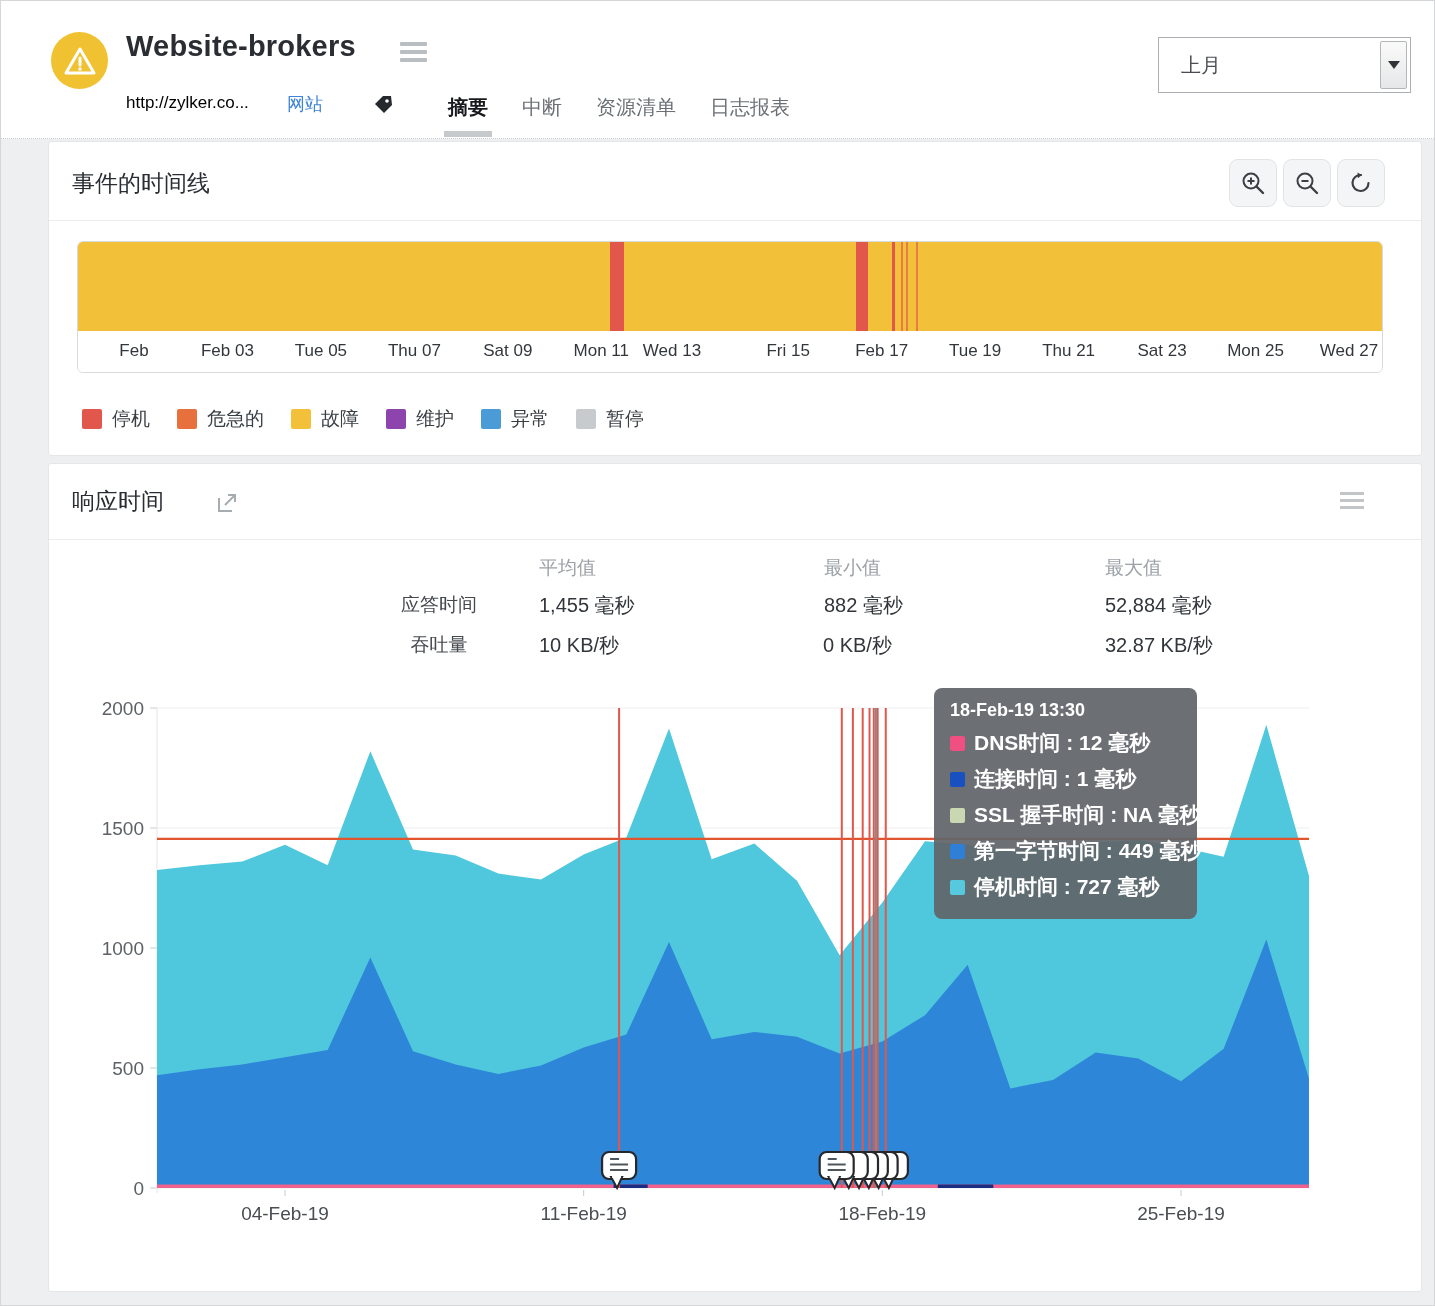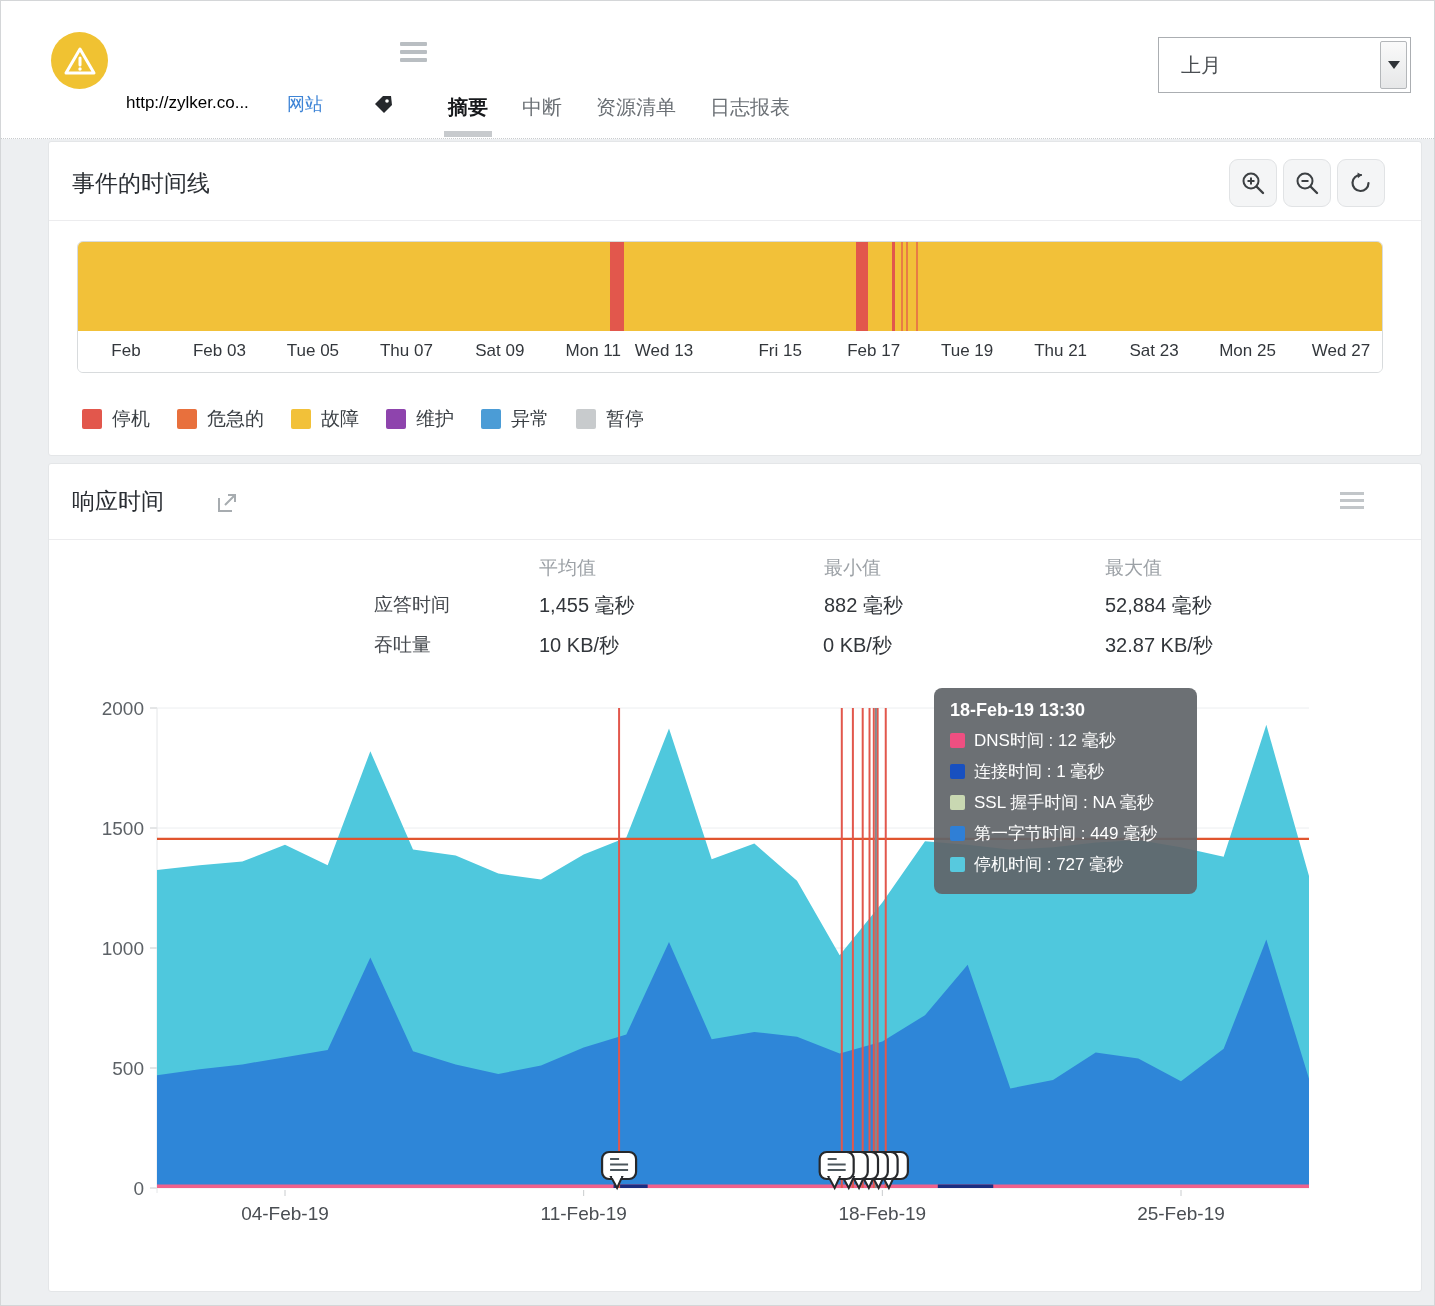--- a/index.html
+++ b/index.html
@@ -30,58 +30,59 @@
   .card-title { position:absolute; left:23px; font-size:23px; color:#2a2e33; font-weight:500; }
   .h-divider { position:absolute; left:0; right:0; height:1px; background:#ececee; }
 
   
   .zoom-btn { position:absolute; top:17px; width:48px; height:48px; border-radius:9px; background:#f4f5f6; border:1px solid #e1e3e5; display:flex; align-items:center; justify-content:center; cursor:pointer; }
   .tl-box { position:absolute; left:28px; top:99px; width:1306px; height:132px; border:1px solid #d8dbdd; border-radius:6px; overflow:hidden; }
   .tl-bar { position:absolute; left:0; top:0; right:0; height:89px; }
   .tl-outage { position:absolute; top:0; bottom:0; }
   .tl-outage.dotted { opacity:.65; background-image:repeating-linear-gradient(0deg, rgba(255,255,255,.45) 0 2px, transparent 2px 4px); }
   .tl-axis { position:absolute; left:0; top:89px; right:0; bottom:0; background:#fff; }
-  .tl-axis span { position:absolute; top:10px; transform:translateX(-50%); font-size:17px; color:#33373c; white-space:nowrap; }
+  .tl-axis span { position:absolute; top:10px; transform:translateX(-50%); font-size:17px; color:#33373c; white-space:nowrap;margin-left:8px; }
   .legend-row { position:absolute; display:flex; align-items:center; }
   .legend-item { display:flex; align-items:center; margin-right:27px; }
   .legend-sq { border-radius:2px; margin-right:10px; }
   .tl-legend .legend-sq { width:20px; height:20px; }
   .tl-legend .legend-item span.lbl { font-size:19px; color:#3a3f44; }
 
   
   .ext-ic { position:absolute; left:167px; top:27px; cursor:pointer; }
   .rc-menu { position:absolute; left:1291px; top:28px; width:24px; display:flex; flex-direction:column; gap:4px; cursor:pointer; }
   .rc-menu span { height:3px; background:#c2c6c9; }
   .stat-head { position:absolute; font-size:19px; color:#9ca1a6; }
-  .stat-label { position:absolute; width:130px; text-align:left; font-size:19px; color:#45494e; }
+  .stat-label { position:absolute; width:130px; text-align:center; font-size:19px; color:#45494e; }
   .stat-val { position:absolute; font-size:20px; color:#32363b; }
   #chart { position:absolute; left:13px; top:228px; }
   .tooltip { position:absolute; left:885px; top:224px; width:263px; background:rgba(97,101,105,.93); border-radius:8px; padding:12px 16px 10px 16px; z-index:4; }
   .tooltip .tt-title { color:#fff; font-size:18px; font-weight:bold; margin-bottom:5px; }
   .tt-row { display:flex; align-items:center; margin:8px 0; }
   .tt-sq { width:15px; height:15px; border-radius:2px; margin-right:9px; flex:none; }
-  .tt-txt { color:#fff; font-size:17px; font-weight:normal; white-space:nowrap; }
+  .tt-txt { color:#fff; font-size:21px; font-weight:bold; white-space:nowrap; }
   .rt-legend { left:48px; top:790px; }
   .rt-legend .legend-sq { width:18px; height:18px; }
   .rt-legend .legend-item { margin-right:14px; }
   .rt-legend .legend-item span.lbl { font-size:18px; color:#44484d; }
 </style>
 </head>
 <body>
 
 <div class="page">
 
   <div class="header">
     <div class="avatar">
       <svg width="34" height="32" viewBox="0 0 34 32">
         <path d="M17 4 L31 28 L3 28 Z" fill="none" stroke="#fff" stroke-width="3" stroke-linejoin="round"></path>
         <line x1="17" y1="13" x2="17" y2="20" stroke="#fff" stroke-width="3" stroke-linecap="round"></line>
         <circle cx="17" cy="24" r="1.7" fill="#fff"></circle>
       </svg>
     </div>
+    <div class="page-title">Website-brokers</div>
     <div class="title-menu">
         <span></span>
         <span></span>
         <span></span>
       </div>
     <div class="monitor-url">http://zylker.co...</div>
     <a class="site-link">网站</a>
     <span class="tag-ic">
       <svg width="22" height="22" viewBox="0 0 22 22">
         <path d="M12 2 L20 10 L11 19 L3 11 L3 3 Z" fill="#25282c" transform="rotate(90 11 11)"></path>

